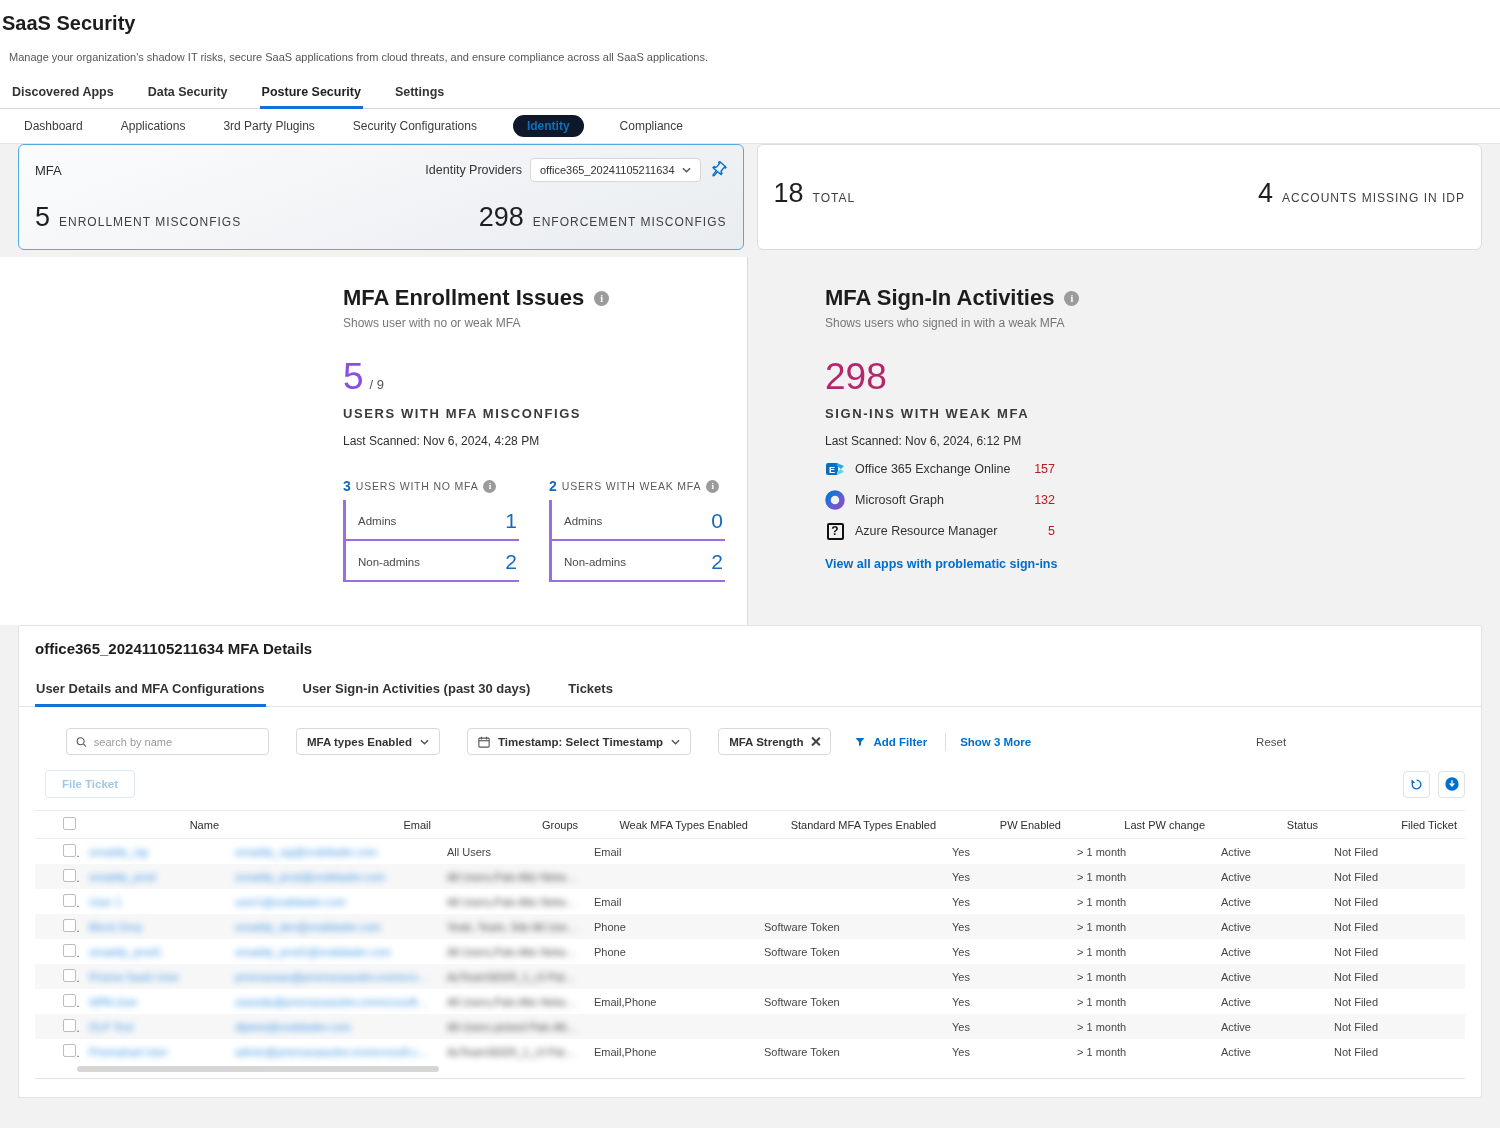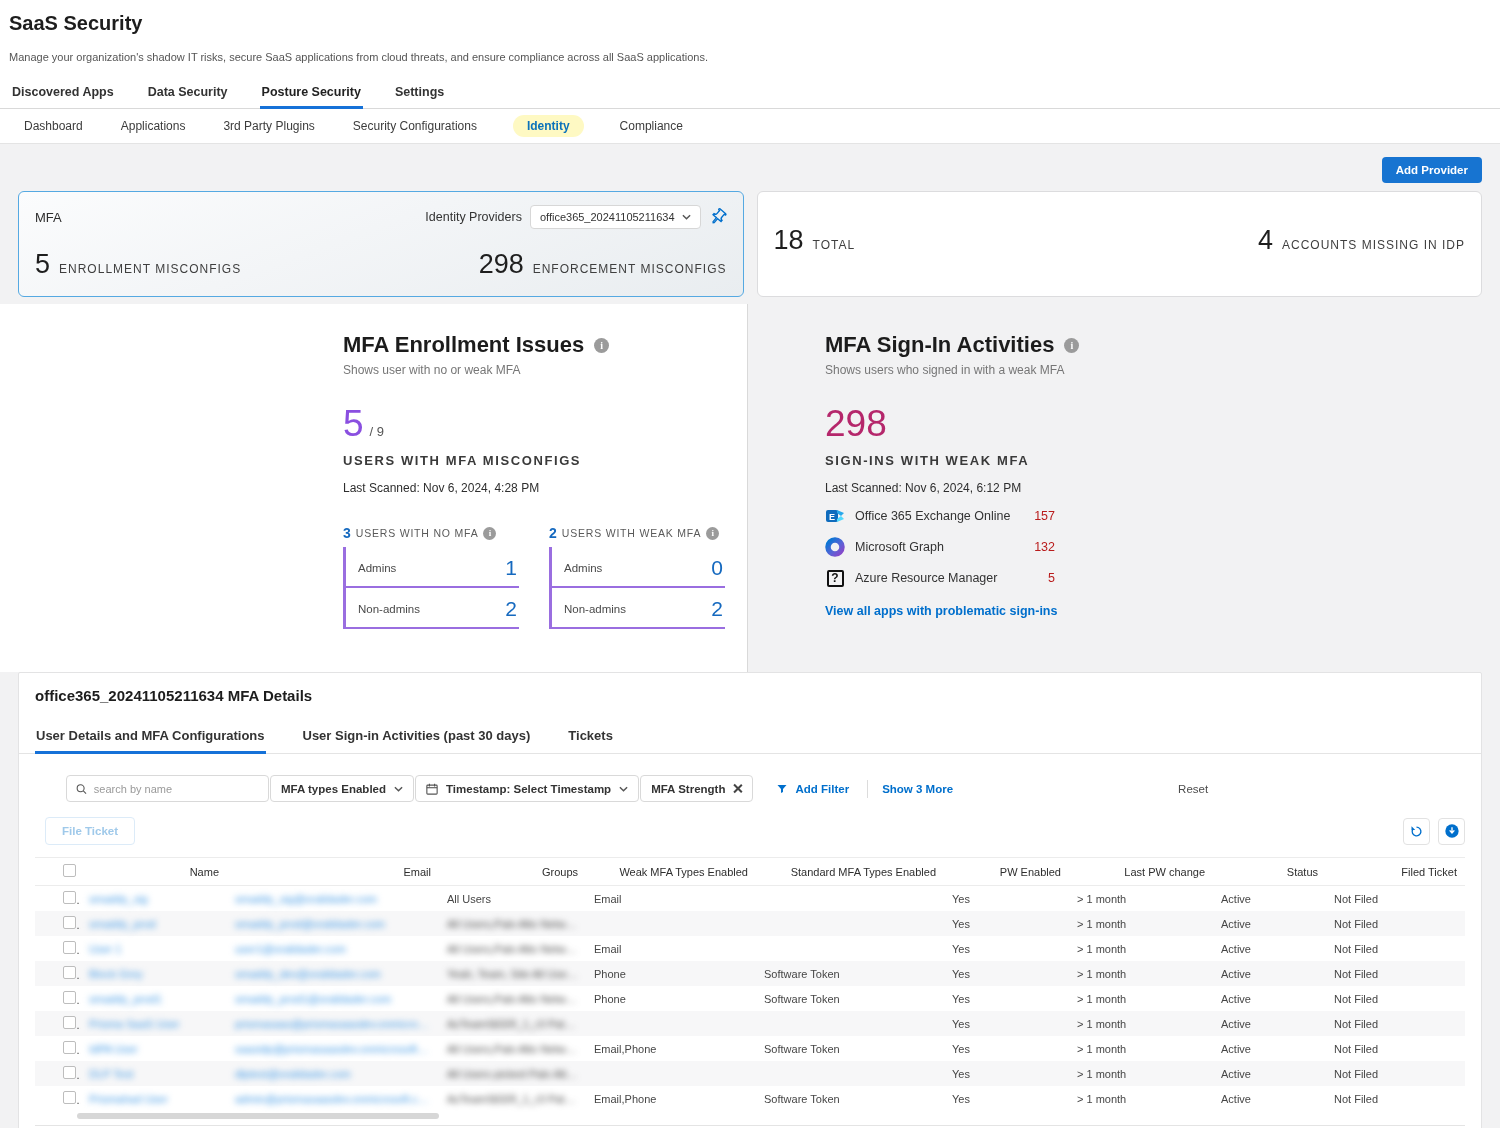--- a/index.html
+++ b/index.html
@@ -1,28 +1,28 @@
 <!DOCTYPE html>
 <html><head>
 <meta charset="utf-8">
 <style>
   * { margin:0; padding:0; box-sizing:border-box; }
   html,body { width:1500px; height:1128px; font-family:"Liberation Sans", sans-serif; background:#f2f2f3; color:#333; }
 
   
   .top-header { background:#fff; padding:10px 0 0 0; }
-  .page-title { font-size:20px; font-weight:700; color:#1d1d1d; padding:2px 0 0 9px; }
+  .page-title { font-size:20px; font-weight:700; color:#1d1d1d; padding:2px 0 0 2px; }
   .page-subtitle { font-size:11px; color:#555; padding:16px 0 0 9px; }
   .main-tabs { display:flex; gap:30px; padding:18px 0 0 10px; border-bottom:1px solid #d9d9d9; }
   .main-tab { font-size:12.5px; font-weight:700; color:#333; padding:4px 2px 9px 2px; cursor:pointer; position:relative; }
   .main-tab.active { color:#222; }
   .main-tab.active::after { content:""; position:absolute; left:0; right:0; bottom:-1px; height:3px; background:#1571d8; }
   .sub-tabs { background:#fff; display:flex; align-items:center; gap:34px; padding:6px 12px 6px 22px; border-bottom:1px solid #e4e4e4; }
   .sub-tab { font-size:12px; color:#3c3c3c; padding:4px 2px; cursor:pointer; }
-  .sub-tab.pill { background:#fef9c3; color:#0b72ba; font-weight:700; border-radius:12px; padding:4px 14px; }
+  .sub-tab.pill { background:#0f172a; color:#0b72ba; font-weight:700; border-radius:12px; padding:4px 14px; }
 
   
   .band { background:#f2f2f3; }
   .provider-row { display:flex; justify-content:flex-end; padding:13px 18px 8px 18px; }
   .btn-primary { background:#1774d1; color:#fff; font-size:11.5px; font-weight:700; border:none; border-radius:4px; padding:7px 14px; cursor:pointer; }
 
   .cards-row { display:flex; gap:13px; padding:0 18px; }
   .stat-card { flex:1; border-radius:6px; padding:13px 16px 16px 16px; background:#fff; border:1px solid #dcdcde; }
   .stat-card.selected { border:1.5px solid #55a9e2; background:linear-gradient(160deg,#fbfcfd 0%,#f3f5f7 45%,#e9edf0 100%); }
   .card-head { display:flex; align-items:center; justify-content:space-between; }
@@ -73,21 +73,21 @@
   .details-card { background:#fff; margin:0 18px; border:1px solid #e3e3e4; border-radius:2px; margin-top:0; }
   .dc-inner { padding:14px 16px 0 16px; }
   .dc-title { font-size:15px; font-weight:700; color:#1d1d1d; }
   .dc-tabs { display:flex; gap:36px; margin:20px -16px 0 -16px; padding:0 16px; border-bottom:1px solid #e4e4e4; }
   .dc-tab { font-size:13px; font-weight:700; color:#333; padding:4px 1px 10px 1px; position:relative; cursor:pointer; }
   .dc-tab.active::after { content:""; position:absolute; left:0; right:0; bottom:-1px; height:3px; background:#1571d8; }
   .filters-row { display:flex; align-items:center; margin-top:21px; padding-left:31px; }
   .search-box { display:flex; align-items:center; gap:7px; width:203px; height:27px; border:1px solid #d9d9d9; border-radius:4px; padding:0 9px; background:#fff; }
   .search-box input { border:none; outline:none; font-size:11px; color:#333; width:100%; font-family:"Liberation Sans",sans-serif; background:transparent; }
   .search-box input::placeholder { color:#9a9a9a; }
-  .filter-box { display:flex; align-items:center; gap:8px; height:27px; border:1px solid #d9d9d9; border-radius:4px; background:#fff; padding:0 10px; font-size:11.5px; font-weight:700; color:#333; margin-left:1px; cursor:pointer; }
+  .filter-box { display:flex; align-items:center; gap:8px; height:27px; border:1px solid #d9d9d9; border-radius:4px; background:#fff; padding:0 10px; font-size:11.5px; font-weight:700; color:#333; margin-left:27px; cursor:pointer; }
   .x-icon { width:9px; height:9px; position:relative; cursor:pointer; }
   .x-icon::before,.x-icon::after { content:""; position:absolute; left:4px; top:-1px; width:1.5px; height:11px; background:#444; }
   .x-icon::before { transform:rotate(45deg);} .x-icon::after{ transform:rotate(-45deg);}
   .add-filter { display:flex; align-items:center; gap:7px; margin-left:23px; color:#006fcc; font-size:11.5px; font-weight:700; cursor:pointer; }
   .vsep { width:1px; height:18px; background:#dcdcdc; margin:0 14px 0 18px; }
   .show-more { color:#006fcc; font-size:11.5px; font-weight:700; cursor:pointer; }
   .reset-btn { color:#4c4c4c; font-size:11.5px; margin-left:225px; cursor:pointer; }
   .actions-row { display:flex; align-items:center; justify-content:space-between; margin-top:15px; padding-left:10px; }
   .file-ticket { border:1px solid #dcebf8; background:#fff; color:#9fc9ea; font-size:11.5px; font-weight:700; border-radius:4px; padding:7px 16px; cursor:default; }
   .icon-btns { display:flex; gap:8px; }
@@ -123,23 +123,20 @@
 <div class="sub-tabs">
   <div class="sub-tab">Dashboard</div>
   <div class="sub-tab">Applications</div>
   <div class="sub-tab">3rd Party Plugins</div>
   <div class="sub-tab">Security Configurations</div>
   <div class="sub-tab pill">Identity</div>
   <div class="sub-tab">Compliance</div>
 </div>
 
 <div class="band">
-  <div class="provider-row">
-    <button class="btn-primary">Add Provider</button>
-  </div>
 
   <div class="cards-row">
 
     <div class="stat-card selected">
       <div class="card-head">
         <div class="card-title">MFA</div>
         <div class="card-head-right">
           <span class="picker-label">Identity Providers</span>
           <div class="select-box">
             <span>office365_20241105211634</span>

